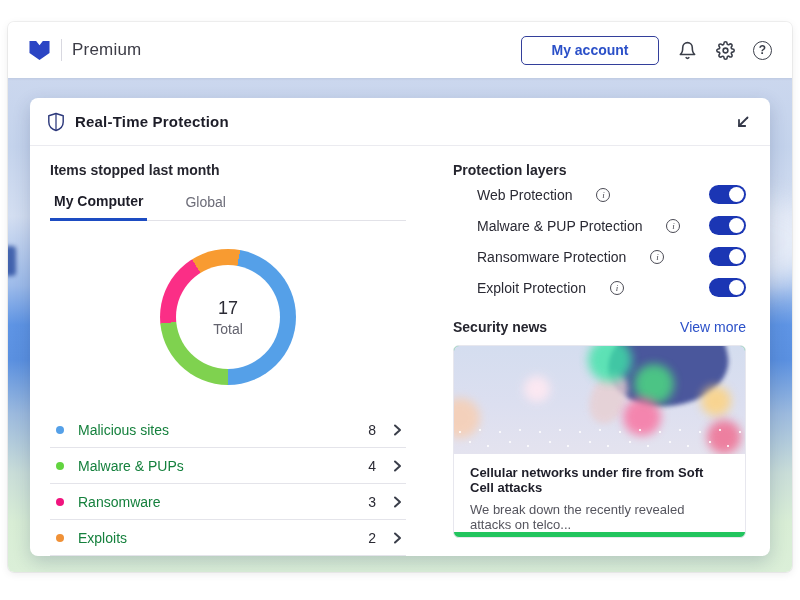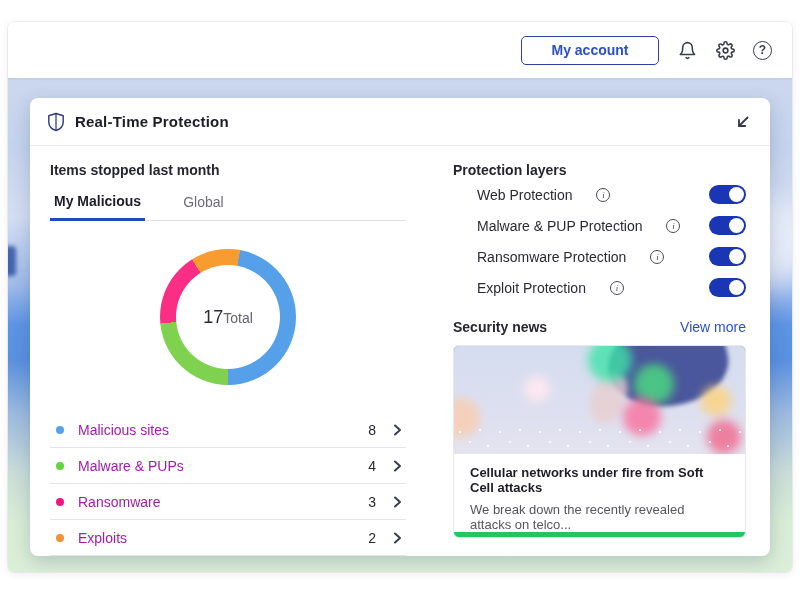--- a/index.html
+++ b/index.html
@@ -47,28 +47,28 @@
   .stats-col{ width:356px; }
   .section-heading{ font-size:14px; font-weight:bold; color:#26262f; }
   .tabs{ display:flex; margin-top:15px; border-bottom:1px solid #e2e2e8; }
   .tab{ font-size:14px; padding:0 4px 9px 4px; cursor:pointer; background:none; border:none; font-family:inherit; }
   .tab.active{ color:#1d1d28; font-weight:bold; border-bottom:3px solid var(--underline); margin-bottom:-1px; }
   .tab.inactive{ color:#6c6c78; margin-left:34px; }
 
   .donut-wrap{ width:136px; margin:28px auto 0; position:relative; }
   .donut{ width:136px; height:136px; border-radius:50%; }
   .donut-hole{ position:absolute; left:16px; top:16px; width:104px; height:104px; border-radius:50%;
-    background:#fff; display:flex; align-items:center; justify-content:center; }
+    background:#fff; display:flex; flex-direction:column; align-items:center; justify-content:center; }
   .donut-total{ font-size:18px; color:#2b2b35; }
   .donut-total-label{ font-size:14px; color:#63636e; margin-top:2px; }
 
   .stat-list{ margin-top:27px; }
   .stat-row{ display:flex; align-items:center; height:36px; border-bottom:1px solid #e4e4ea; cursor:pointer; }
   .stat-dot{ width:8px; height:8px; border-radius:50%; margin:0 14px 0 6px; flex:none; }
-  .stat-label{ font-size:14px; color:#a21caf; }
+  .stat-label{ font-size:14px; color:#15803d; }
   .stat-value{ margin-left:auto; font-size:14px; color:#2a2a34; }
   .stat-chevron{ width:16px; height:16px; color:#3a3e4a; margin-left:14px; display:flex; align-items:center; }
 
   
   .right-col{ flex:1; padding-left:47px; }
   .layer-row{ display:flex; align-items:center; height:29px; margin-top:2px; }
   .layer-row:first-of-type{ margin-top:14px; }
   .layer-label{ font-size:14px; color:#2a2a34; display:flex; align-items:center; gap:24px;margin-left:24px; }
   .info-icon{ width:14px; height:14px; border:1.2px solid #4a4a54; border-radius:50%; color:#4a4a54;
     font-size:9px; display:inline-flex; align-items:center; justify-content:center; font-family:"Liberation Serif", serif; font-style:italic; }
@@ -106,20 +106,29 @@
   .news-excerpt{ font-size:13px; color:#55555e; margin-top:7px; }
 
   svg{ display:block; }
 </style>
 </head>
 <body>
 
 <div class="app-window">
 
   <header class="topbar">
+    <div class="brand">
+      <span>
+        <svg width="23" height="21" viewBox="0 0 24 22">
+            <path fill="#2b45c4" d="M1.5 1h7l3.5 4.6L15.5 1h7v12.6L12 21 1.5 13.6z"></path>
+          </svg>
+      </span>
+      <span class="divider"></span>
+      <span class="brand-name">Premium</span>
+    </div>
     <div class="topbar-right">
       <button class="my-account">My account</button>
       <span class="tb-icon">
         <svg width="19" height="19" viewBox="0 0 24 24" fill="none" stroke="currentColor" stroke-width="2" stroke-linecap="round" stroke-linejoin="round">
             <path d="M18 8a6 6 0 0 0-12 0c0 7-3 9-3 9h18s-3-2-3-9"></path>
             <path d="M13.7 21a2 2 0 0 1-3.4 0"></path>
           </svg>
       </span>
       <span class="tb-icon">
         <svg width="19" height="19" viewBox="0 0 24 24" fill="none" stroke="currentColor" stroke-width="2" stroke-linecap="round" stroke-linejoin="round">
@@ -151,21 +160,21 @@
             </svg>
         </button>
       </div>
 
       <div class="panel-body">
 
         <div class="stats-col">
           <div class="section-heading">Items stopped last month</div>
 
           <div class="tabs">
-            <button class="tab active">My Malicious</button>
+            <button class="tab active">My Computer</button>
             <button class="tab inactive">Global</button>
           </div>
 
           <div class="donut-wrap">
             <div class="donut" id="donut-ring" style="background: conic-gradient(from -32deg, rgb(248, 155, 49) 0deg, rgb(248, 155, 49) 42.3529deg, rgb(85, 160, 232) 42.3529deg, rgb(85, 160, 232) 211.765deg, rgb(127, 210, 79) 211.765deg, rgb(127, 210, 79) 296.471deg, rgb(251, 46, 134) 296.471deg, rgb(251, 46, 134) 360deg);"></div>
             <div class="donut-hole">
               <span class="donut-total">17</span>
               <span class="donut-total-label">Total</span>
             </div>
           </div>

